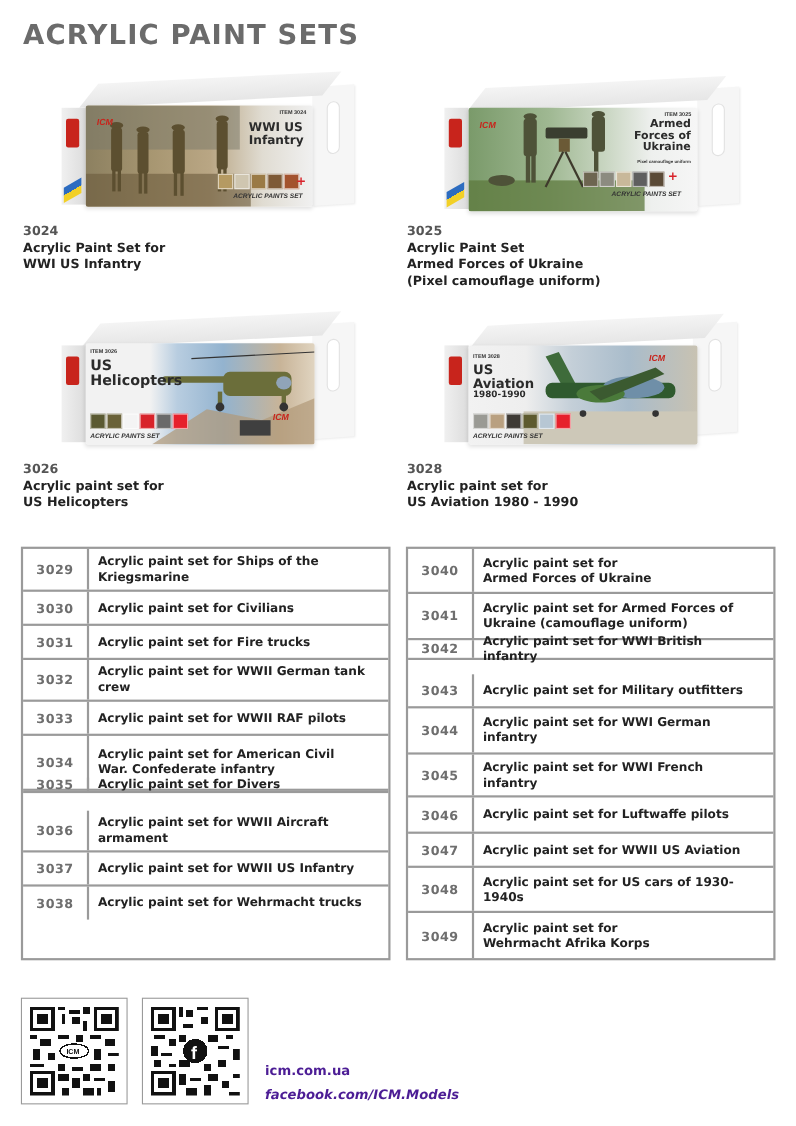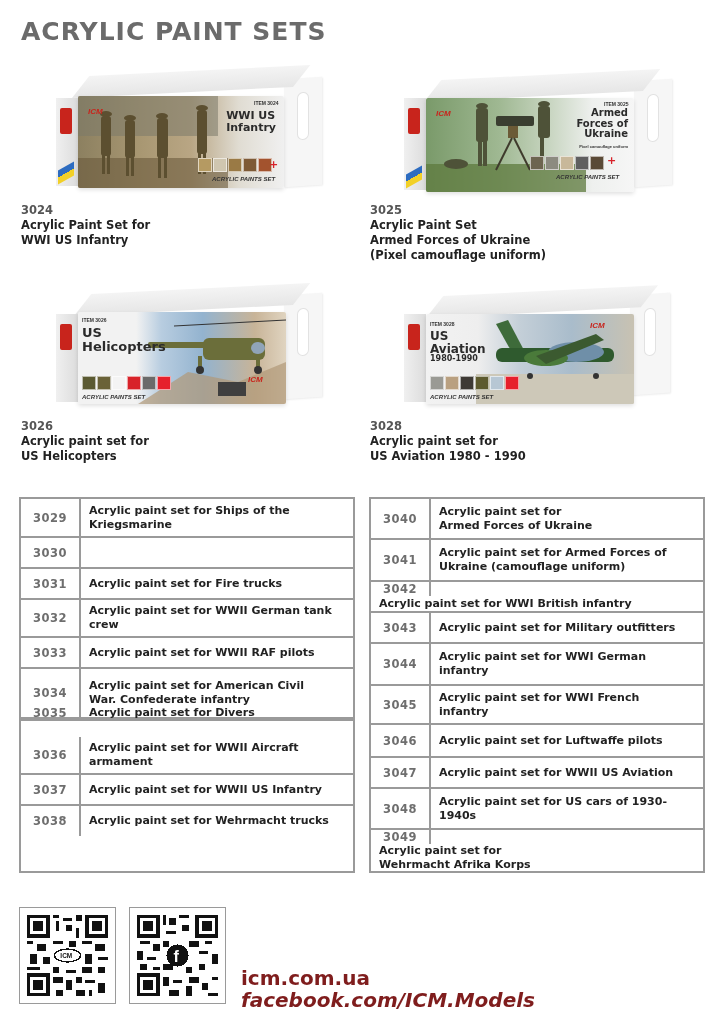--- a/index.html
+++ b/index.html
@@ -90,21 +90,21 @@
     font-size: 11px; font-weight: bold; color: #222; line-height: 14px;
     font-family: "DejaVu Sans", sans-serif;
   }
 
   
   .qr {
     position: absolute; border: 1px solid #9a9a9a; background: #fff;
   }
   .qr svg { position: absolute; left: 7px; top: 7px; }
   .footer-link {
-    position: absolute; font-size: 20px; font-weight: bold; color: #7f1d1d;
+    position: absolute; font-size: 12px; font-weight: bold; color: #4c1d95;
     font-family: "DejaVu Sans", sans-serif;
   }
 </style>
 </head>
 <body>
 
 <h1 class="page-title">ACRYLIC PAINT SETS</h1>
 
 <div class="product" style="left:0;top:60px;width:362px;height:200px;">
   <div class="hanger" style="left:284px;top:18px;width:38px;height:108px;transform:skewY(-4deg);">
@@ -305,20 +305,21 @@
   </div>
 </div>
 
 <div class="table" style="left:19px;top:497px;width:336px;height:376px;">
   <div class="row" style="top:0;height:39px;">
     <div class="cell-code">3029</div>
     <div class="cell-desc">Acrylic paint set for Ships of the Kriegsmarine</div>
   </div>
   <div class="row" style="top:39px;height:31px;">
     <div class="cell-code">3030</div>
+    <div class="cell-desc">Acrylic paint set for Civilians</div>
   </div>
   <div class="row" style="top:70px;height:31px;">
     <div class="cell-code">3031</div>
     <div class="cell-desc">Acrylic paint set for Fire trucks</div>
   </div>
   <div class="row" style="top:101px;height:38px;">
     <div class="cell-code">3032</div>
     <div class="cell-desc">Acrylic paint set for WWII German tank crew</div>
   </div>
   <div class="row" style="top:139px;height:31px;">
@@ -350,21 +351,21 @@
 <div class="table" style="left:369px;top:497px;width:336px;height:376px;">
   <div class="row" style="top:0;height:41px;">
     <div class="cell-code">3040</div>
     <div class="cell-desc" style="white-space:pre-line;">Acrylic paint set for
 Armed Forces of Ukraine</div>
   </div>
   <div class="row" style="top:41px;height:42px;">
     <div class="cell-code">3041</div>
     <div class="cell-desc">Acrylic paint set for Armed Forces of Ukraine (camouflage uniform)</div>
   </div>
-  <div class="row" style="top:83px;height:31px;flex-direction:column;">
+  <div class="row" style="top:83px;height:18px;">
     <div class="cell-code">3042</div>
     <div class="cell-desc">Acrylic paint set for WWI British infantry</div>
   </div>
   <div class="row" style="top:114px;height:31px;">
     <div class="cell-code">3043</div>
     <div class="cell-desc">Acrylic paint set for Military outfitters</div>
   </div>
   <div class="row" style="top:145px;height:42px;">
     <div class="cell-code">3044</div>
     <div class="cell-desc">Acrylic paint set for WWI German infantry</div>
@@ -378,21 +379,21 @@
     <div class="cell-desc">Acrylic paint set for Luftwaffe pilots</div>
   </div>
   <div class="row" style="top:259px;height:31px;">
     <div class="cell-code">3047</div>
     <div class="cell-desc">Acrylic paint set for WWII US Aviation</div>
   </div>
   <div class="row" style="top:290px;height:41px;">
     <div class="cell-code">3048</div>
     <div class="cell-desc">Acrylic paint set for US cars of 1930-1940s</div>
   </div>
-  <div class="row" style="top:331px;height:41px;flex-direction:column;">
+  <div class="row" style="top:331px;height:41px;">
     <div class="cell-code">3049</div>
     <div class="cell-desc" style="white-space:pre-line;">Acrylic paint set for
 Wehrmacht Afrika Korps</div>
   </div>
 </div>
 
 <div class="qr" style="left:19px;top:907px;width:97px;height:97px;">
   <svg width="81" height="81" viewBox="0 0 25 25" shape-rendering="crispEdges">
     <g fill="#111">
       <rect x="0" y="0" width="7" height="7"></rect>

